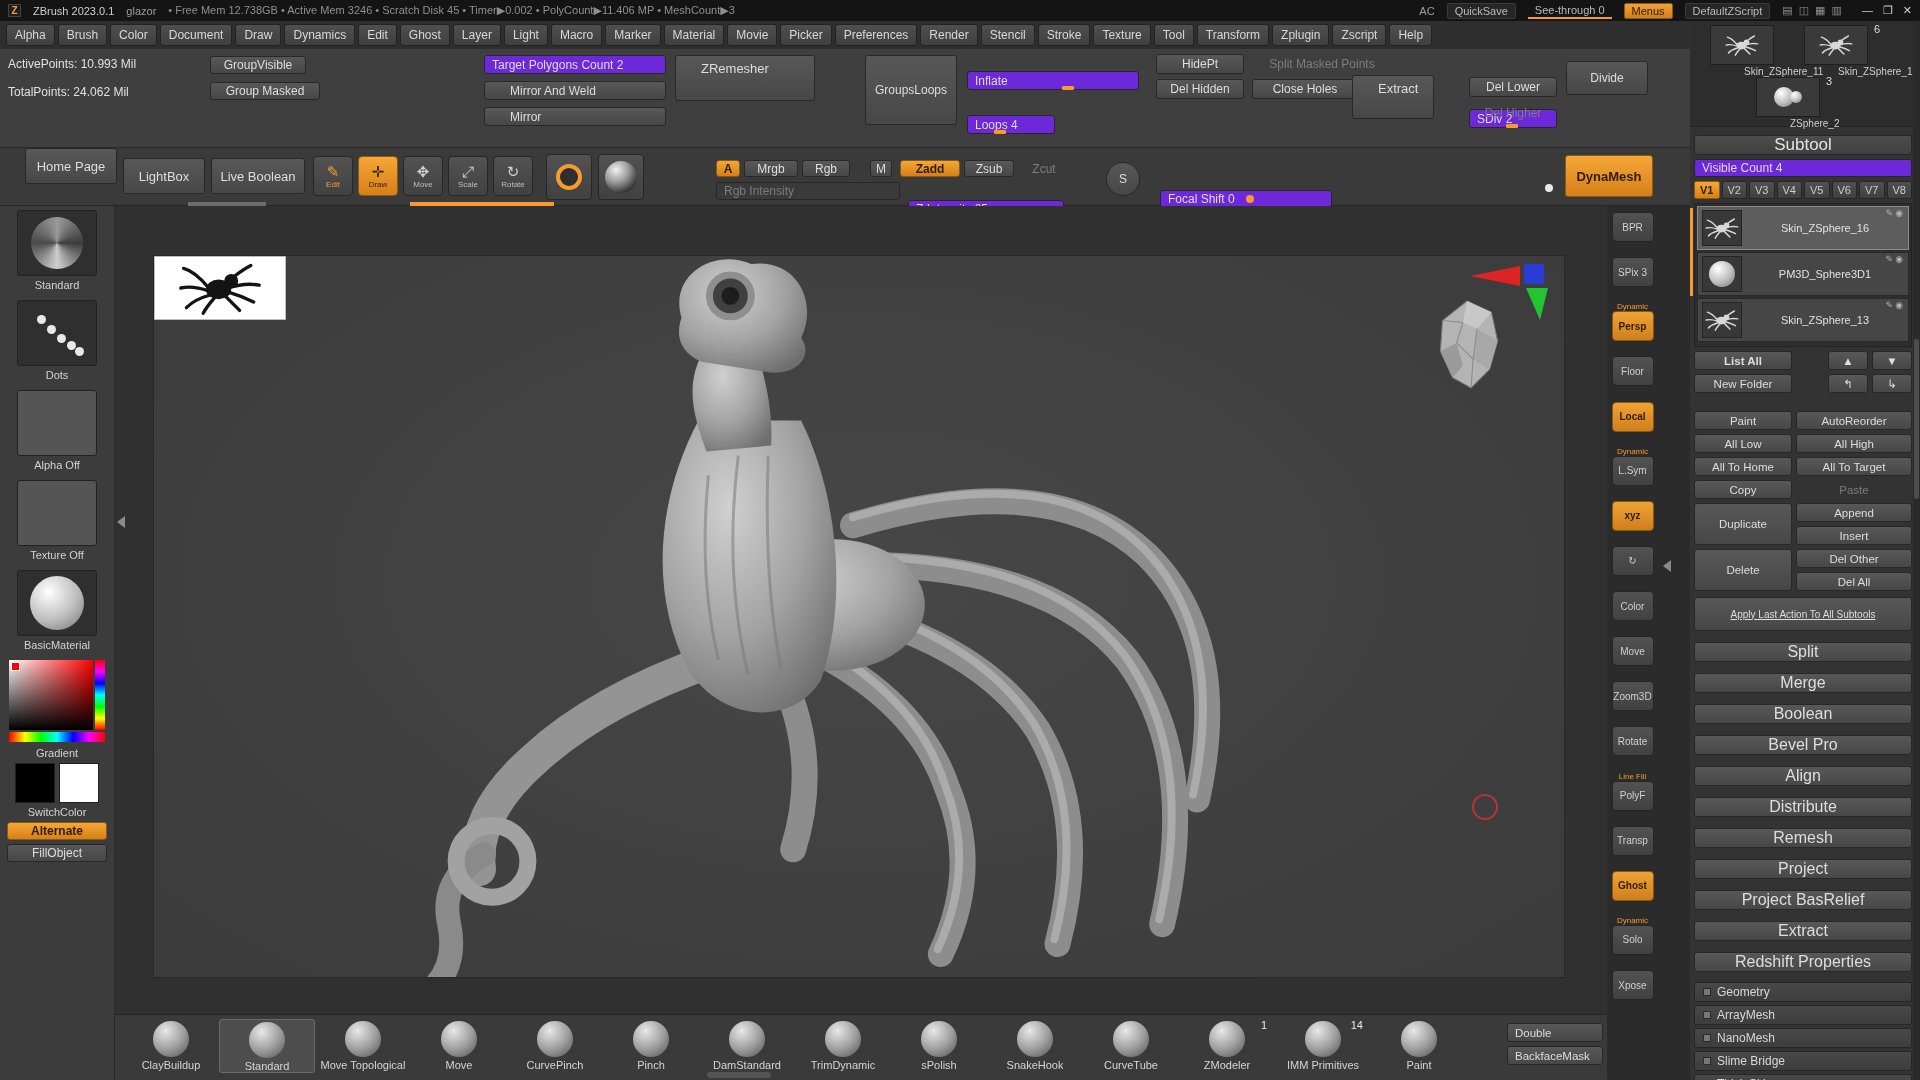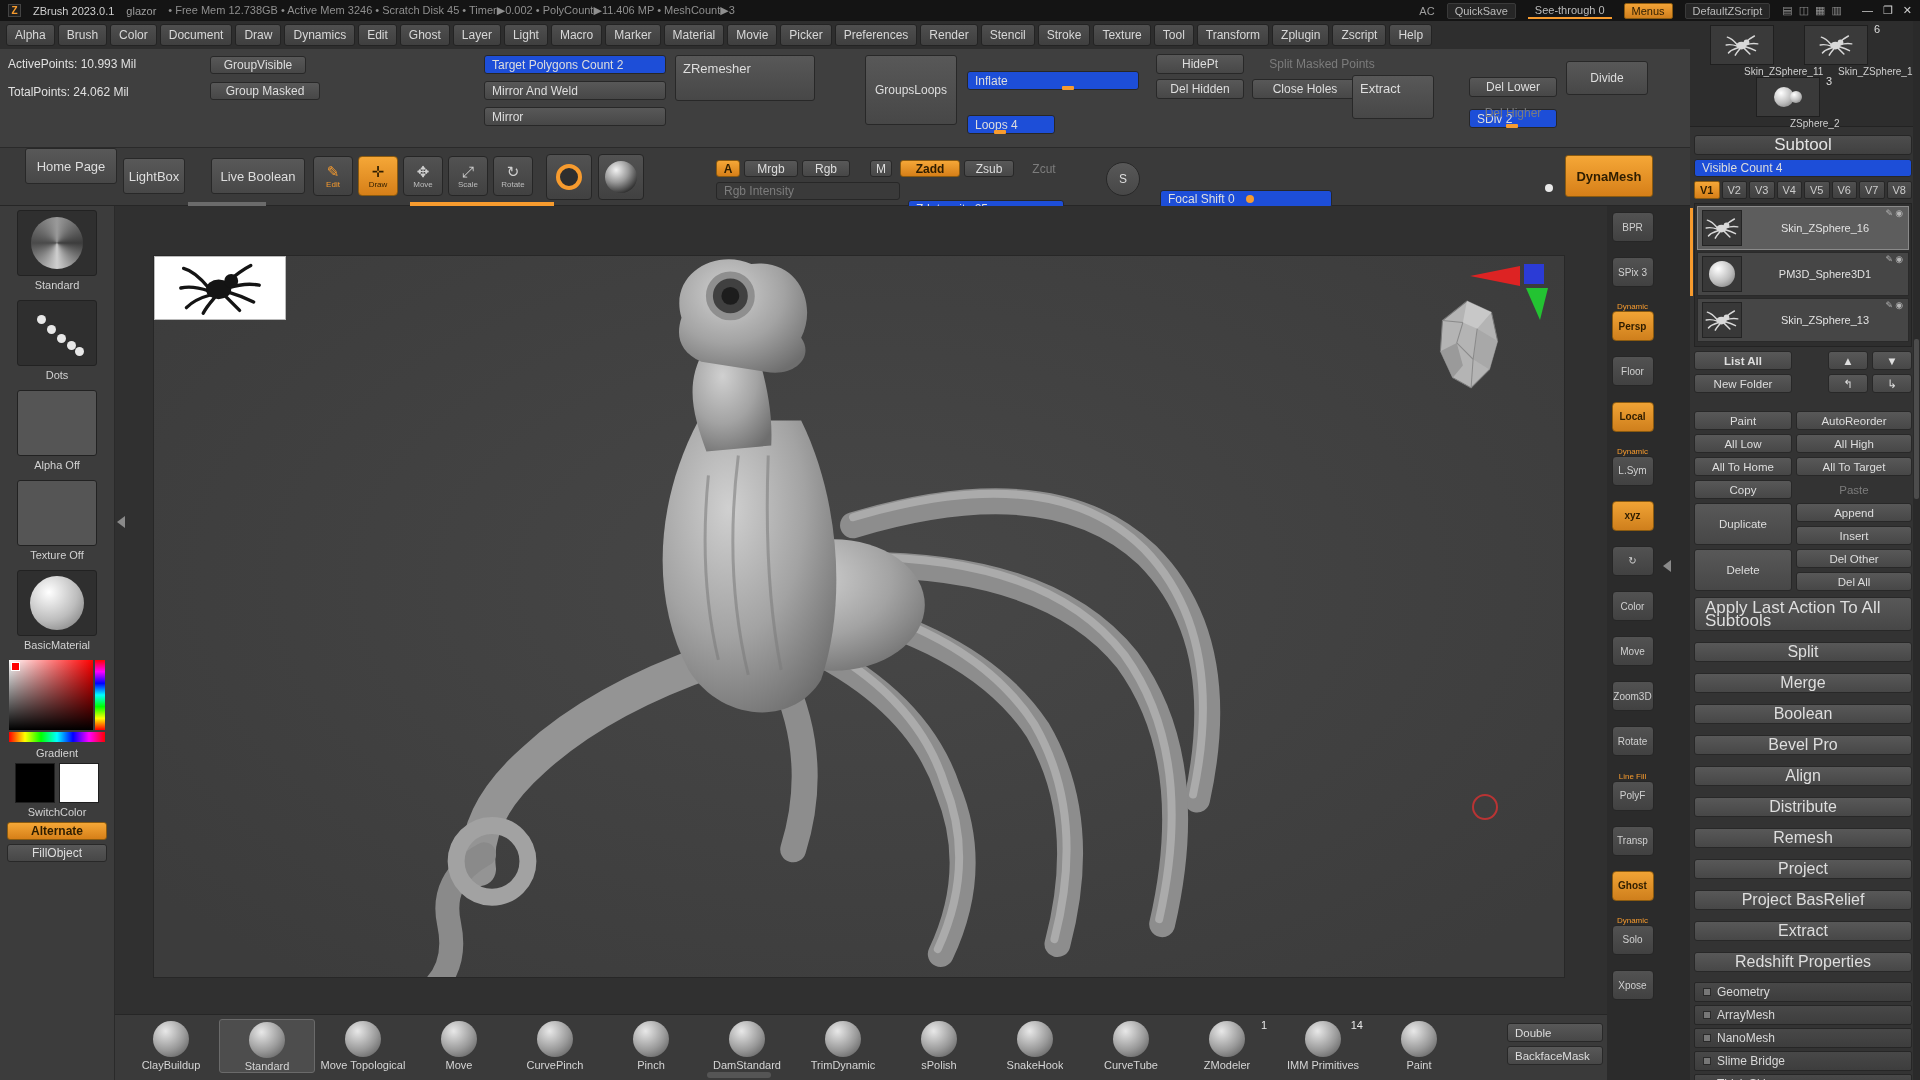--- a/index.html
+++ b/index.html
@@ -29,25 +29,25 @@
   .menubar { position:absolute; top:21px; left:0; width:1700px; height:28px; background:#2e2e2e;
     display:flex; align-items:center; gap:3px; padding:0 6px; }
   .menu-item { background:linear-gradient(#4f4f4f,#3f3f3f); border:1px solid #232323; border-radius:3px;
     padding:3px 8px; font-size:12px; color:#d8d8d8; }
   .menubar-chevron { position:absolute; top:24px; right:8px; color:#999; font-size:11px; }
 
   
   .shelf { position:absolute; top:49px; left:0; width:1690px; height:99px; background:#3f3f3f; border-bottom:1px solid #2a2a2a; }
   .btn { background:linear-gradient(#585858,#474747); border:1px solid #282828; border-radius:3px;
     color:#dedede; font-size:12px; display:flex; align-items:center; justify-content:center; overflow:hidden; white-space:nowrap; }
-  .btn.left { justify-content:flex-start; padding-left:7px; }
+  .btn.left { justify-content:flex-start; padding-left:25px; }
   .btn.orange { background:linear-gradient(#f5a737,#d67f18); color:#2e1d00; border-color:#8a5a10; font-weight:bold; }
   .btn.big { font-size:13px; }
   .disabled { color:#7c7c7c !important; background:none; border:none; }
-  .slider { background:#1d4ed8; border:1px solid #272727; border-radius:3px; color:#dedede; font-size:12px;
+  .slider { background:#6d28d9; border:1px solid #272727; border-radius:3px; color:#dedede; font-size:12px;
     display:flex; align-items:center; padding:0 7px; position:relative; white-space:nowrap; overflow:visible; }
   .slider .tick { position:absolute; bottom:-1px; height:4px; width:12px; background:#f79b2e; border-radius:1px; }
   .slider .dot { position:absolute; top:50%; margin-top:-4px; width:8px; height:8px; border-radius:50%; background:#f79b2e; }
   .slider .ustrip { position:absolute; bottom:-3px; left:2px; height:3px; background:#f79b2e; }
   .statline { font-size:12px; color:#e0e0e0; }
 
   
   .right-col { position:absolute; top:21px; left:1690px; right:0; bottom:0; background:#333333; }
   .recent { position:absolute; top:0; left:0; right:0; height:106px; background:#2d2d2d; border-bottom:1px solid #222; }
   .rt-item { position:absolute; width:92px; text-align:center; }
@@ -133,21 +133,21 @@
   .st-name { flex:1; text-align:center; font-size:11px; color:#e2e2e2; }
   .st-icons { position:absolute; top:1px; right:3px; font-size:9px; color:#b5b5b5; letter-spacing:2px; }
   .sel-bar { position:absolute; left:-5px; top:4px; width:3px; height:88px; background:#f79b2e; }
   .prow { display:flex; gap:4px; margin-top:4px; }
   .pbtn { height:19px; font-size:11.5px; }
   .grow { flex:1; }
   .arrbtn { width:40px; }
   .pair-grid { display:grid; grid-template-columns: 98px 1fr; gap:4px; margin-top:4px; }
   .dup-grid { display:grid; grid-template-columns: 98px 1fr; grid-template-rows:19px 19px; gap:4px; margin-top:4px; }
   .tall { grid-row:span 2; height:auto; }
-  .wide-btn { margin-top:6px; height:34px; font-size:17px; text-align:left; padding:0 10px; white-space:normal; line-height:13px; }
+  .wide-btn { margin-top:6px; height:34px; font-size:10px; text-align:center; padding:0 10px; white-space:normal; line-height:13px;text-decoration:underline; }
   .list-btn { height:20px; margin-top:11px; font-size:16px;text-align:right; }
   .sections { margin-top:10px; }
   .section-bar { height:20px; margin-top:3px; background:linear-gradient(#484848,#3d3d3d); border:1px solid #262626;
     border-radius:2px; display:flex; align-items:center; gap:6px; padding-left:8px; font-size:12px; color:#d8d8d8; }
   .section-bar .sq { width:8px; height:8px; background:#777; border:1px solid #2a2a2a; }
 
   
   .bottom-tray { position:absolute; left:115px; top:1014px; width:1492px; height:66px; background:#3a3a3a;
     border-top:1px solid #262626; display:flex; align-items:flex-start; padding:4px 0 0 8px; }
   .brush-item { width:96px; display:flex; flex-direction:column; align-items:center; position:relative; padding-top:2px; }
@@ -451,21 +451,21 @@
         </div>
       </div>
   </div>
 </div>
 <div class="vsb">
     <span class="thumbbar"></span>
   </div>
 
 <div class="toolbar">
   <div class="abs btn big" style="left:25px; top:0; width:92px; height:36px;">Home Page</div>
-  <div class="abs btn big" style="left:123px; top:10px; width:62px; height:36px;">LightBox</div>
+  <div class="abs btn big" style="left:123px; top:10px; width:82px; height:36px;">LightBox</div>
   <div class="abs btn big" style="left:211px; top:10px; width:94px; height:36px;">Live Boolean</div>
 
   <div class="icon-btn orange-ic" style="left:313px;">
     <span class="glyph">✎</span>
     <span class="lbl">Edit</span>
   </div>
   <div class="icon-btn active" style="left:358px;">
     <span class="glyph">✛</span>
     <span class="lbl">Draw</span>
   </div>

